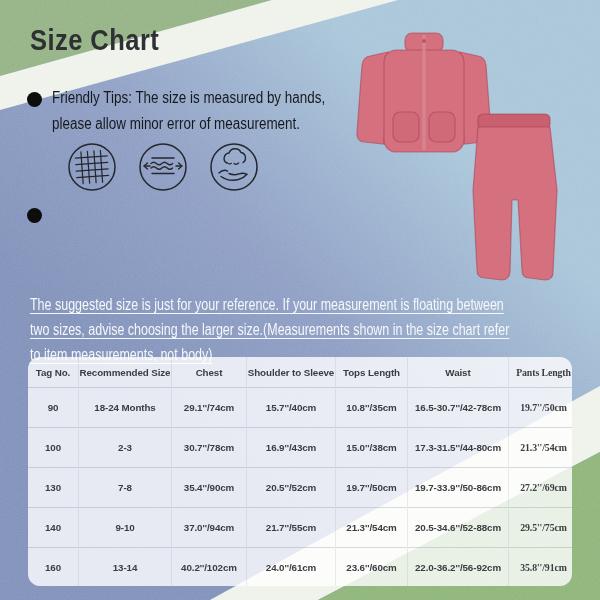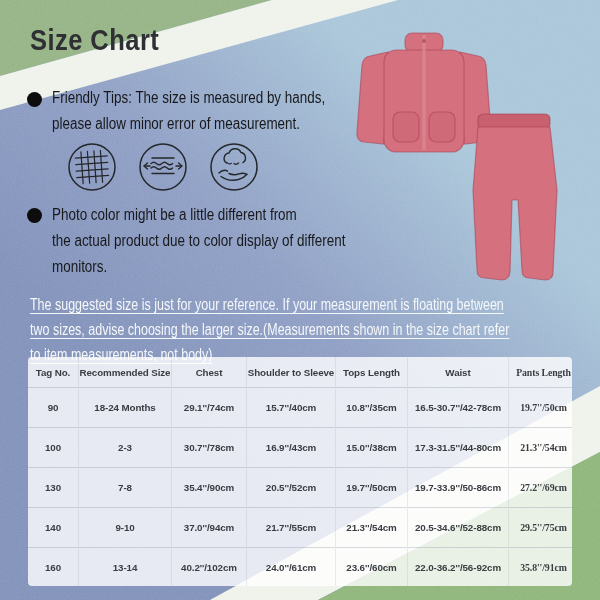--- a/index.html
+++ b/index.html
@@ -21,21 +21,21 @@
   .tip .line{display:block;white-space:nowrap;line-height:26px;
     transform:scaleX(.84);transform-origin:left top;}
   .icons{position:absolute;left:66px;top:141px;display:flex;gap:19px;}
   .ficon{width:52px;height:52px;}
   .notice{position:absolute;left:30px;top:292px;color:#f5f8fa;}
   .notice .line{display:block;white-space:nowrap;font-size:16px;line-height:25px;
     transform:scaleX(.78);transform-origin:left top;
     text-decoration:underline;text-underline-offset:3px;text-decoration-thickness:1px;}
   .table-wrap{
     position:absolute;left:28px;top:357px;width:544px;height:229px;
-    background:rgba(255,255,255,.80);border-radius:4px;overflow:hidden;
+    background:rgba(255,255,255,.80);border-radius:12px;overflow:hidden;
   }
   table{width:100%;height:100%;border-collapse:collapse;table-layout:fixed;}
   th,td{font-size:9.8px;font-weight:bold;color:#3a3d41;text-align:center;
     vertical-align:middle;padding:0;letter-spacing:-.1px;}
   thead th{height:30px;}
   tbody td{border-top:1px solid rgba(125,135,155,.30);}
   th+th,td+td{border-left:1px solid rgba(125,135,155,.16);}
   th:nth-child(1),td:nth-child(1){width:50px;}
   th:nth-child(2),td:nth-child(2){width:92px;}
   th:nth-child(3),td:nth-child(3){width:74px;margin-top:29px;}
@@ -122,25 +122,20 @@
     <svg class="ficon" viewBox="0 0 52 52" fill="none" stroke="#24272b" stroke-width="1.5" stroke-linecap="round">
       <circle cx="26" cy="26" r="23"></circle>
       <path d="M18.5,22 a5.5,5.5 0 0 1 2.5,-10 a6.5,6.5 0 0 1 12,-0.5 a5.5,5.5 0 0 1 2,10" stroke-width="1.4"></path>
       <path d="M19,21.5 q2,2.5 4.5,0.8 M26,22.5 q2.3,1.8 4.6,-0.5" stroke-width="1.2"></path>
       <path d="M11,32 q4.5,-4.5 8.5,-1.8" stroke-width="1.4"></path>
       <path d="M13,35.5 q8,5.5 17.5,3 q5.5,-1.6 8.5,-5.2 q-4,-1.8 -8,-0.4 q-5.5,1.8 -10,-0.4" stroke-width="1.4"></path>
     </svg>
   </div>
 
   <span class="bullet" style="left:27px;top:208px;"></span>
-  <div class="tip" style="left:52px;top:202px;">
-    <span class="line">Photo color might be a little different from</span>
-    <span class="line">the actual product due to color display of different</span>
-    <span class="line">monitors.</span>
-  </div>
 
   <div class="notice">
     <span class="line">The suggested size is just for your reference. If your measurement is floating between</span>
     <span class="line">two sizes, advise choosing the larger size.(Measurements shown in the size chart refer</span>
     <span class="line">to item measurements, not body)</span>
   </div>
 
   <div class="table-wrap">
     <table>
         <thead>

